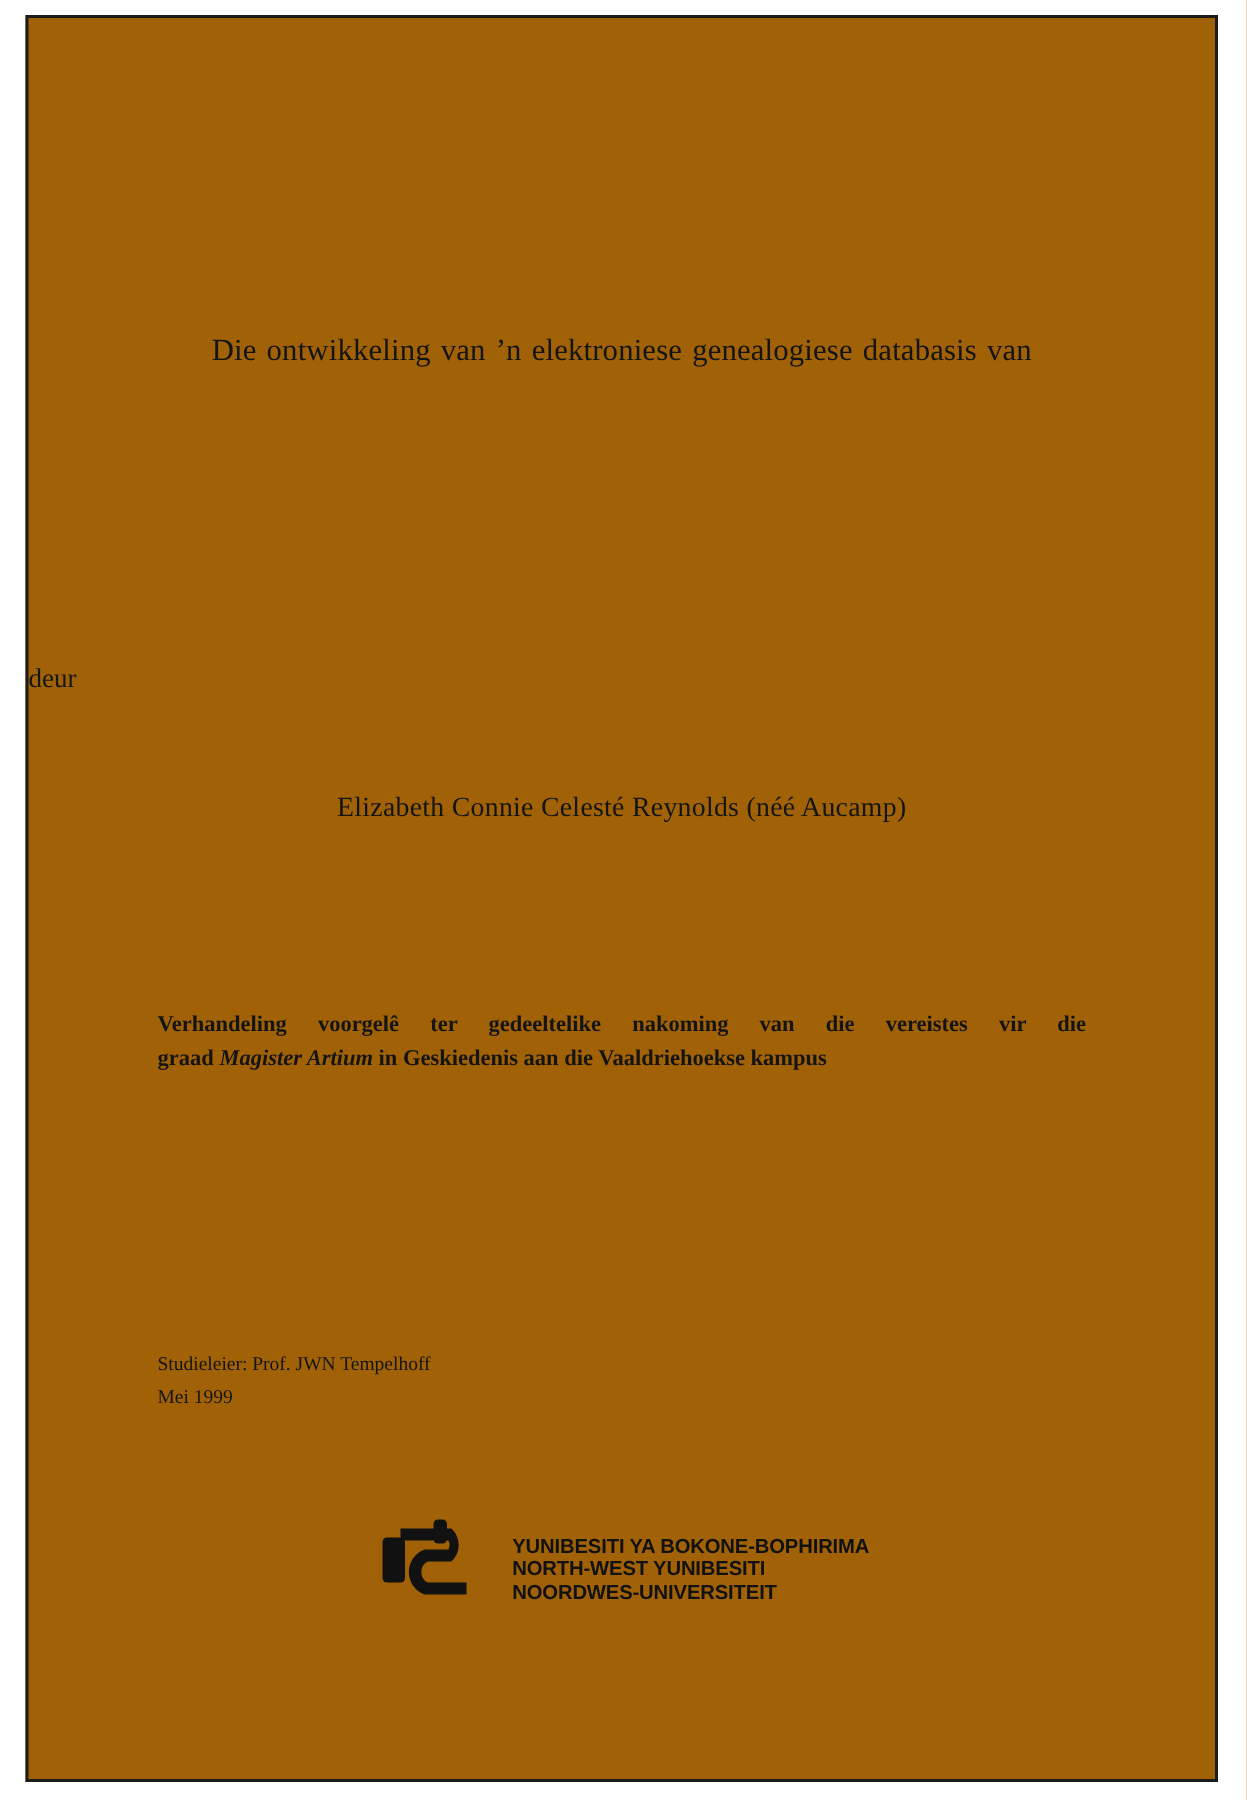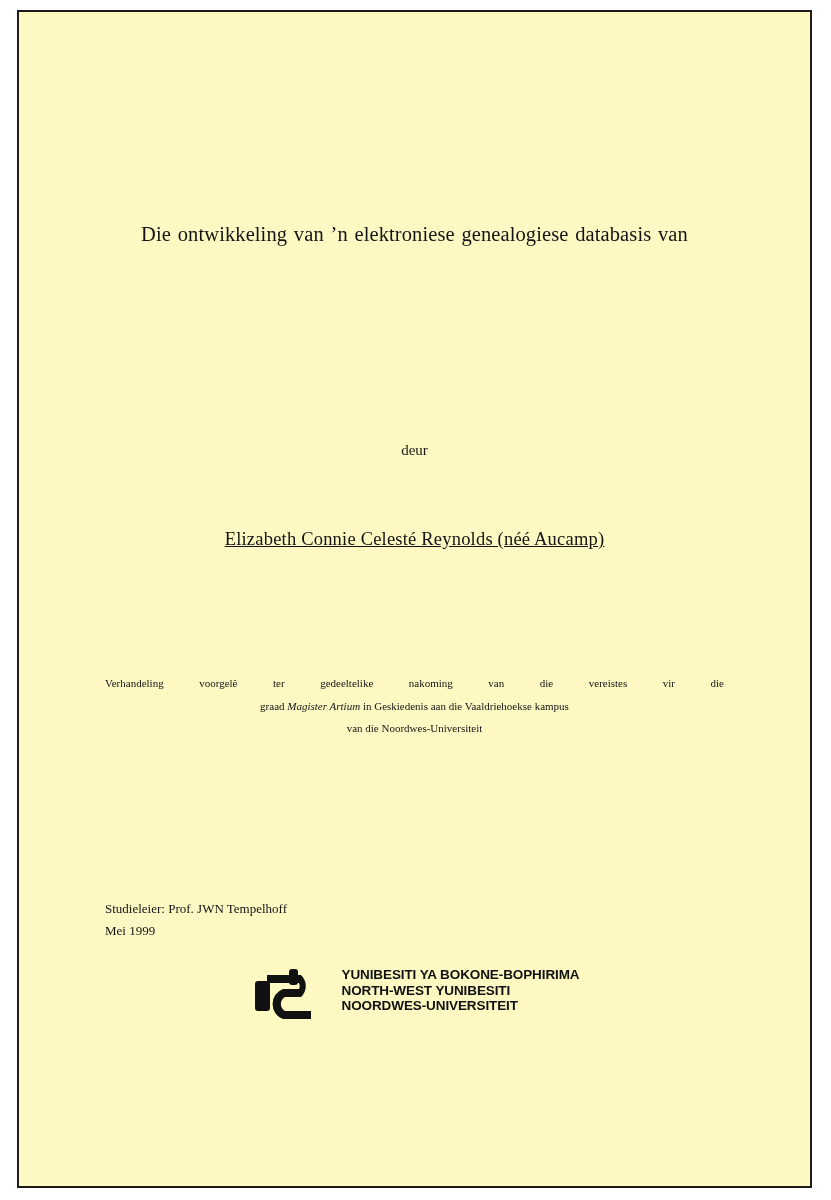--- a/index.html
+++ b/index.html
@@ -15,21 +15,21 @@
     overflow: hidden;
   }
   .page-frame {
     position: absolute;
     left: 17px;
     top: 10px;
     width: 795px;
     height: 1178px;
     border: 2px solid #1c1c1c;
     box-sizing: border-box;
-    background: #fef9c3;
+    background: #a16207;
   }
   .page-inner {
     position: absolute;
     left: 0;
     top: 0;
     right: 0;
     bottom: 0;
     padding: 0 86px;
     box-sizing: border-box;
   }
@@ -45,47 +45,46 @@
     line-height: 44px;
     letter-spacing: 0.1px;
     word-spacing: 1.5px;
     color: #141414;
   }
   .deur {
     position: absolute;
     left: 0;
     right: 0;
     top: 430px;
-    text-align: center;
-    font-size: 15px;
+    text-align: left;
+    font-size: 18px;
     color: #161616;
   }
   .author {
     position: absolute;
     left: 0;
     right: 0;
     top: 517px;
     text-align: center;
     font-size: 18.5px;
     color: #141414;
     letter-spacing: 0.2px;
-    text-decoration: underline;
   }
   .statement {
     position: absolute;
     left: 86px;
     right: 86px;
     top: 660px;
-    font-size: 11px;
+    font-size: 15px;
     line-height: 22.5px;
     color: #141414;
+    font-weight: bold;
   }
   .statement p {
     margin: 0;
-    text-align: center;
   }
   .justify-line {
     text-align: justify;
     text-align-last: justify;
   }
   .statement .italic {
     font-style: italic;
   }
   .supervisor-block {
     position: absolute;
@@ -102,22 +101,23 @@
     position: absolute;
     left: 0;
     right: 0;
     top: 955px;
     display: flex;
     justify-content: center;
     align-items: center;
   }
   .logo-wrap {
     display: flex;
-    align-items: flex-start;
+    align-items: flex-end;
     gap: 8px;
+    margin-top: 44px;
   }
   .logo-mark {
     width: 84px;
     height: 58px;
     flex: 0 0 auto;
   }
   .logo-text {
     font-family: "Liberation Sans", sans-serif;
     font-size: 13.5px;
     line-height: 15.5px;
@@ -137,21 +137,20 @@
       <div class="title-line">Die ontwikkeling van ’n elektroniese genealogiese databasis van</div>
     </div>
 
     <div class="deur">deur</div>
 
     <div class="author">Elizabeth Connie Celesté Reynolds (néé Aucamp)</div>
 
     <div class="statement">
       <p class="justify-line">Verhandeling voorgelê ter gedeeltelike nakoming van die vereistes vir die</p>
       <p><span>graad </span><span class="italic">Magister Artium</span><span> in Geskiedenis aan die Vaaldriehoekse kampus</span></p>
-      <p>van die Noordwes-Universiteit</p>
     </div>
 
     <div class="supervisor-block">
       <div>Studieleier: Prof. JWN Tempelhoff</div>
       <div>Mei 1999</div>
     </div>
 
     <div class="logo-block">
       <div class="logo-wrap">
         <svg class="logo-mark" viewBox="0 0 84 58">

